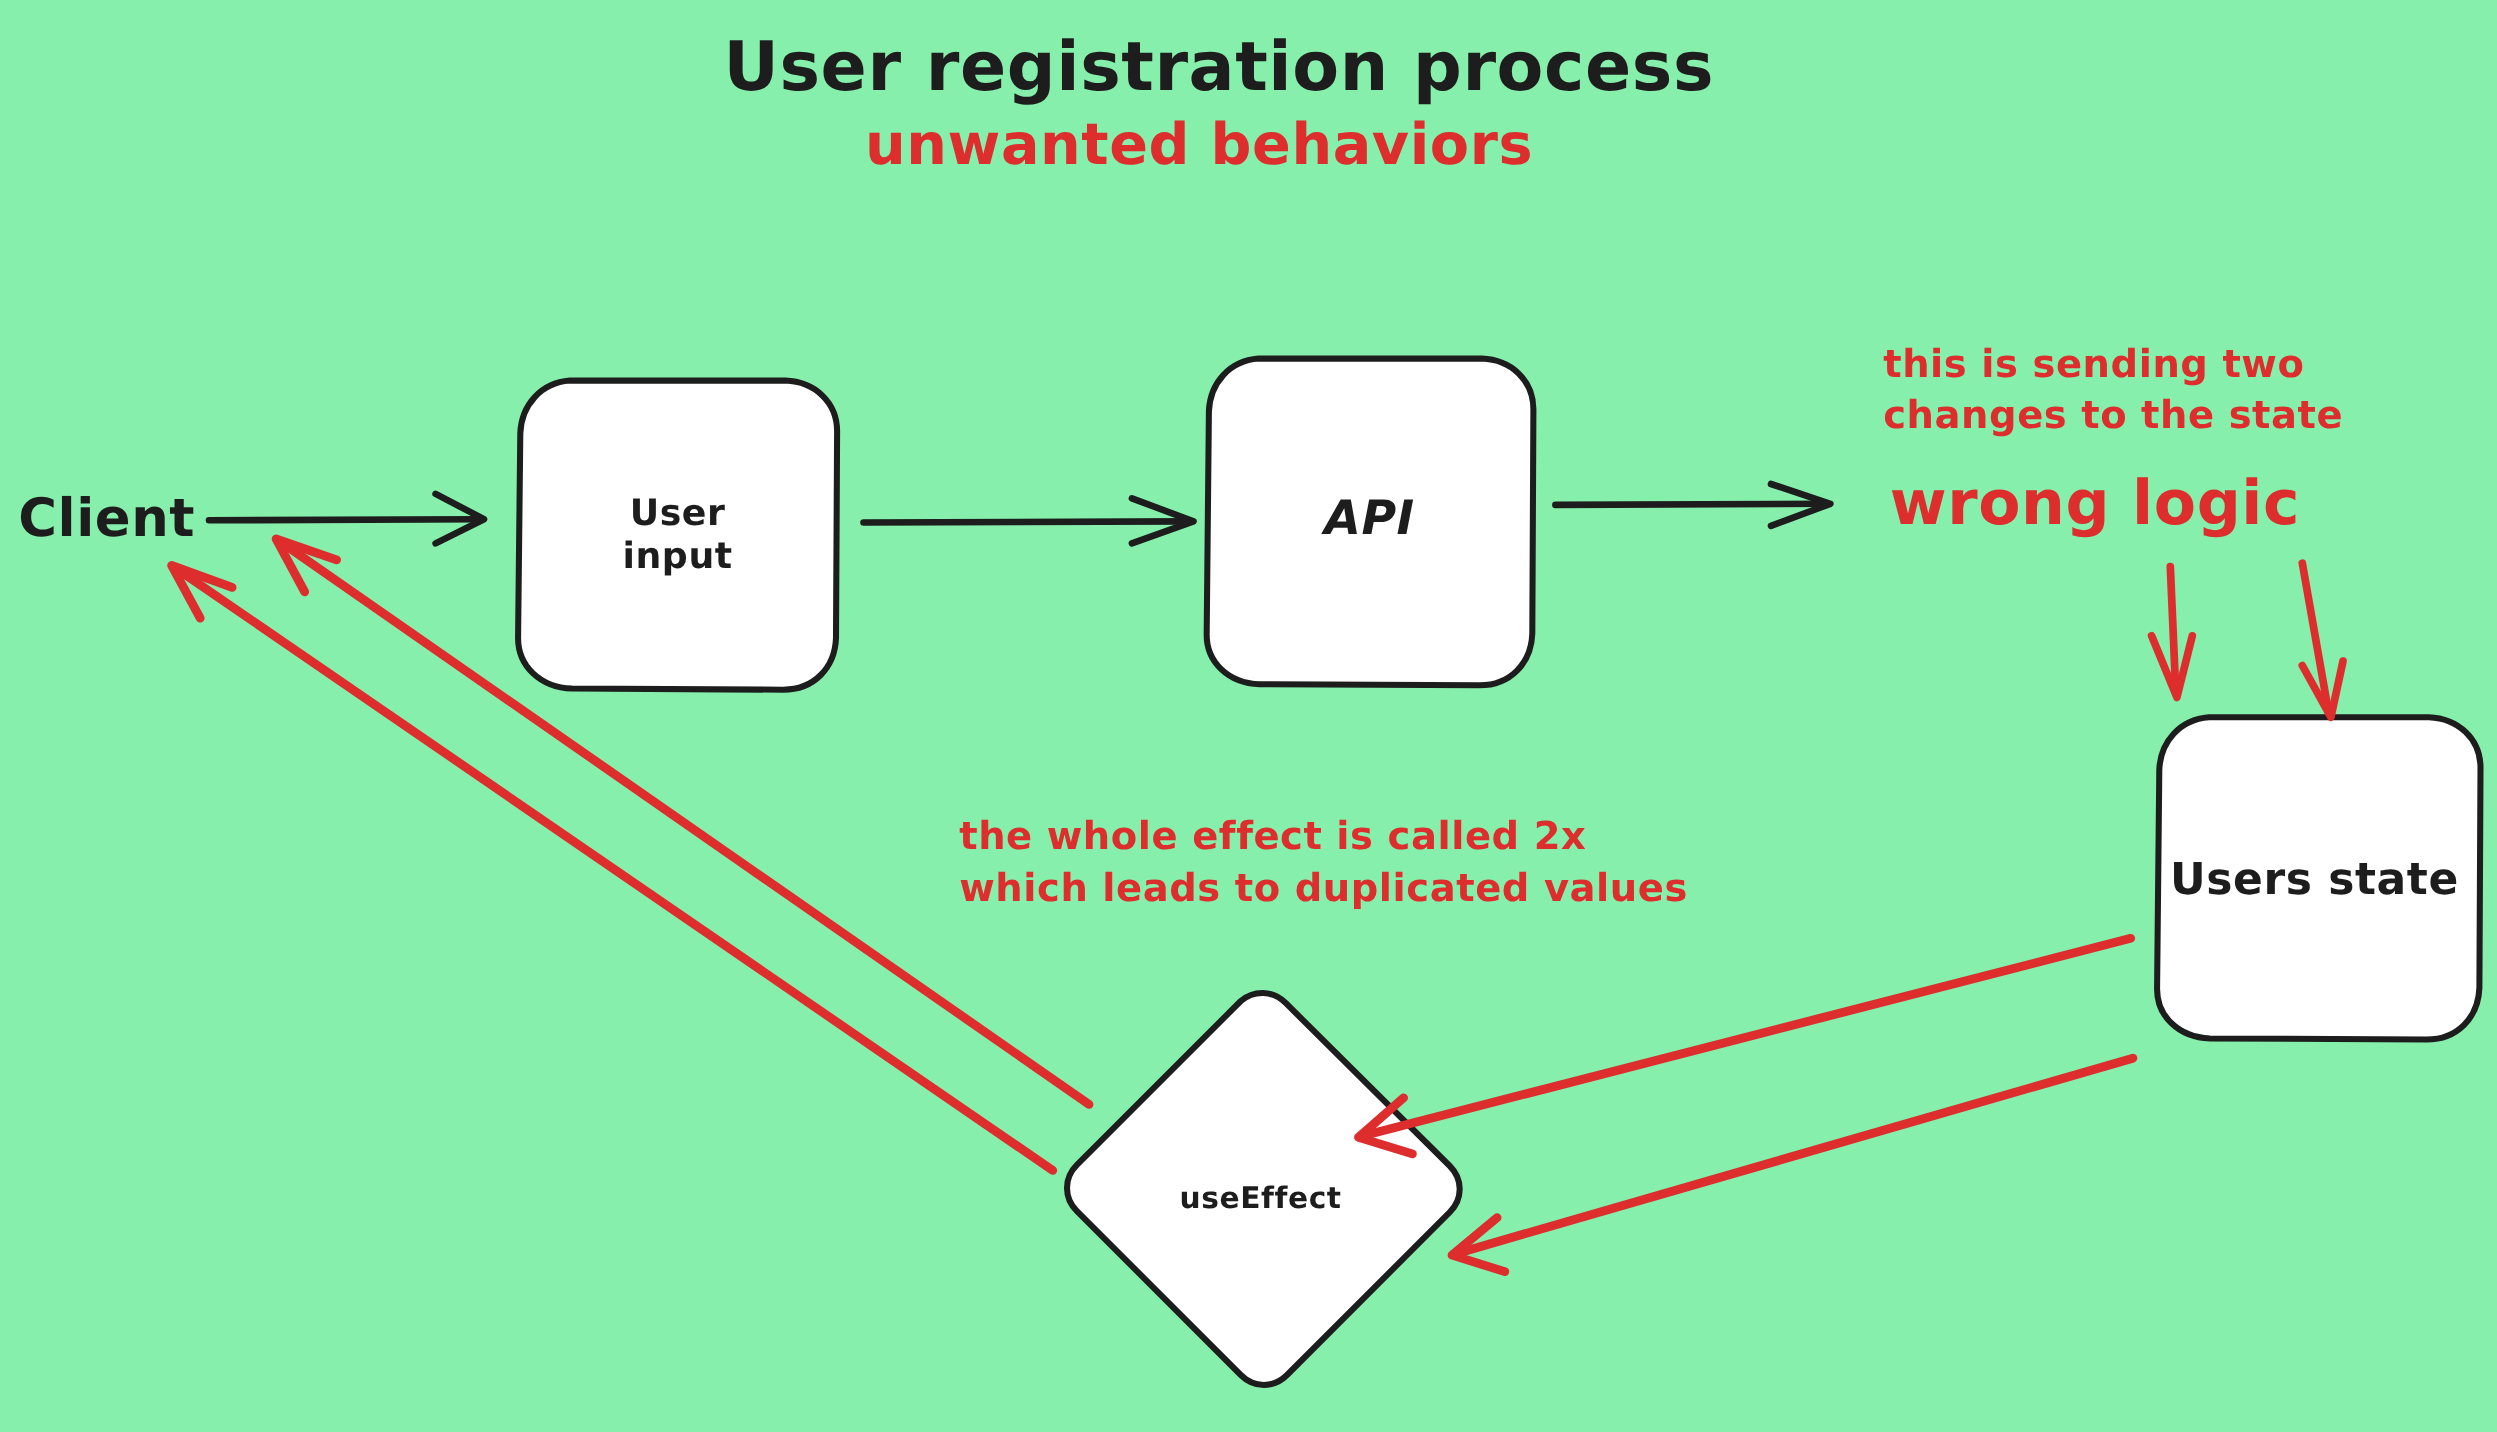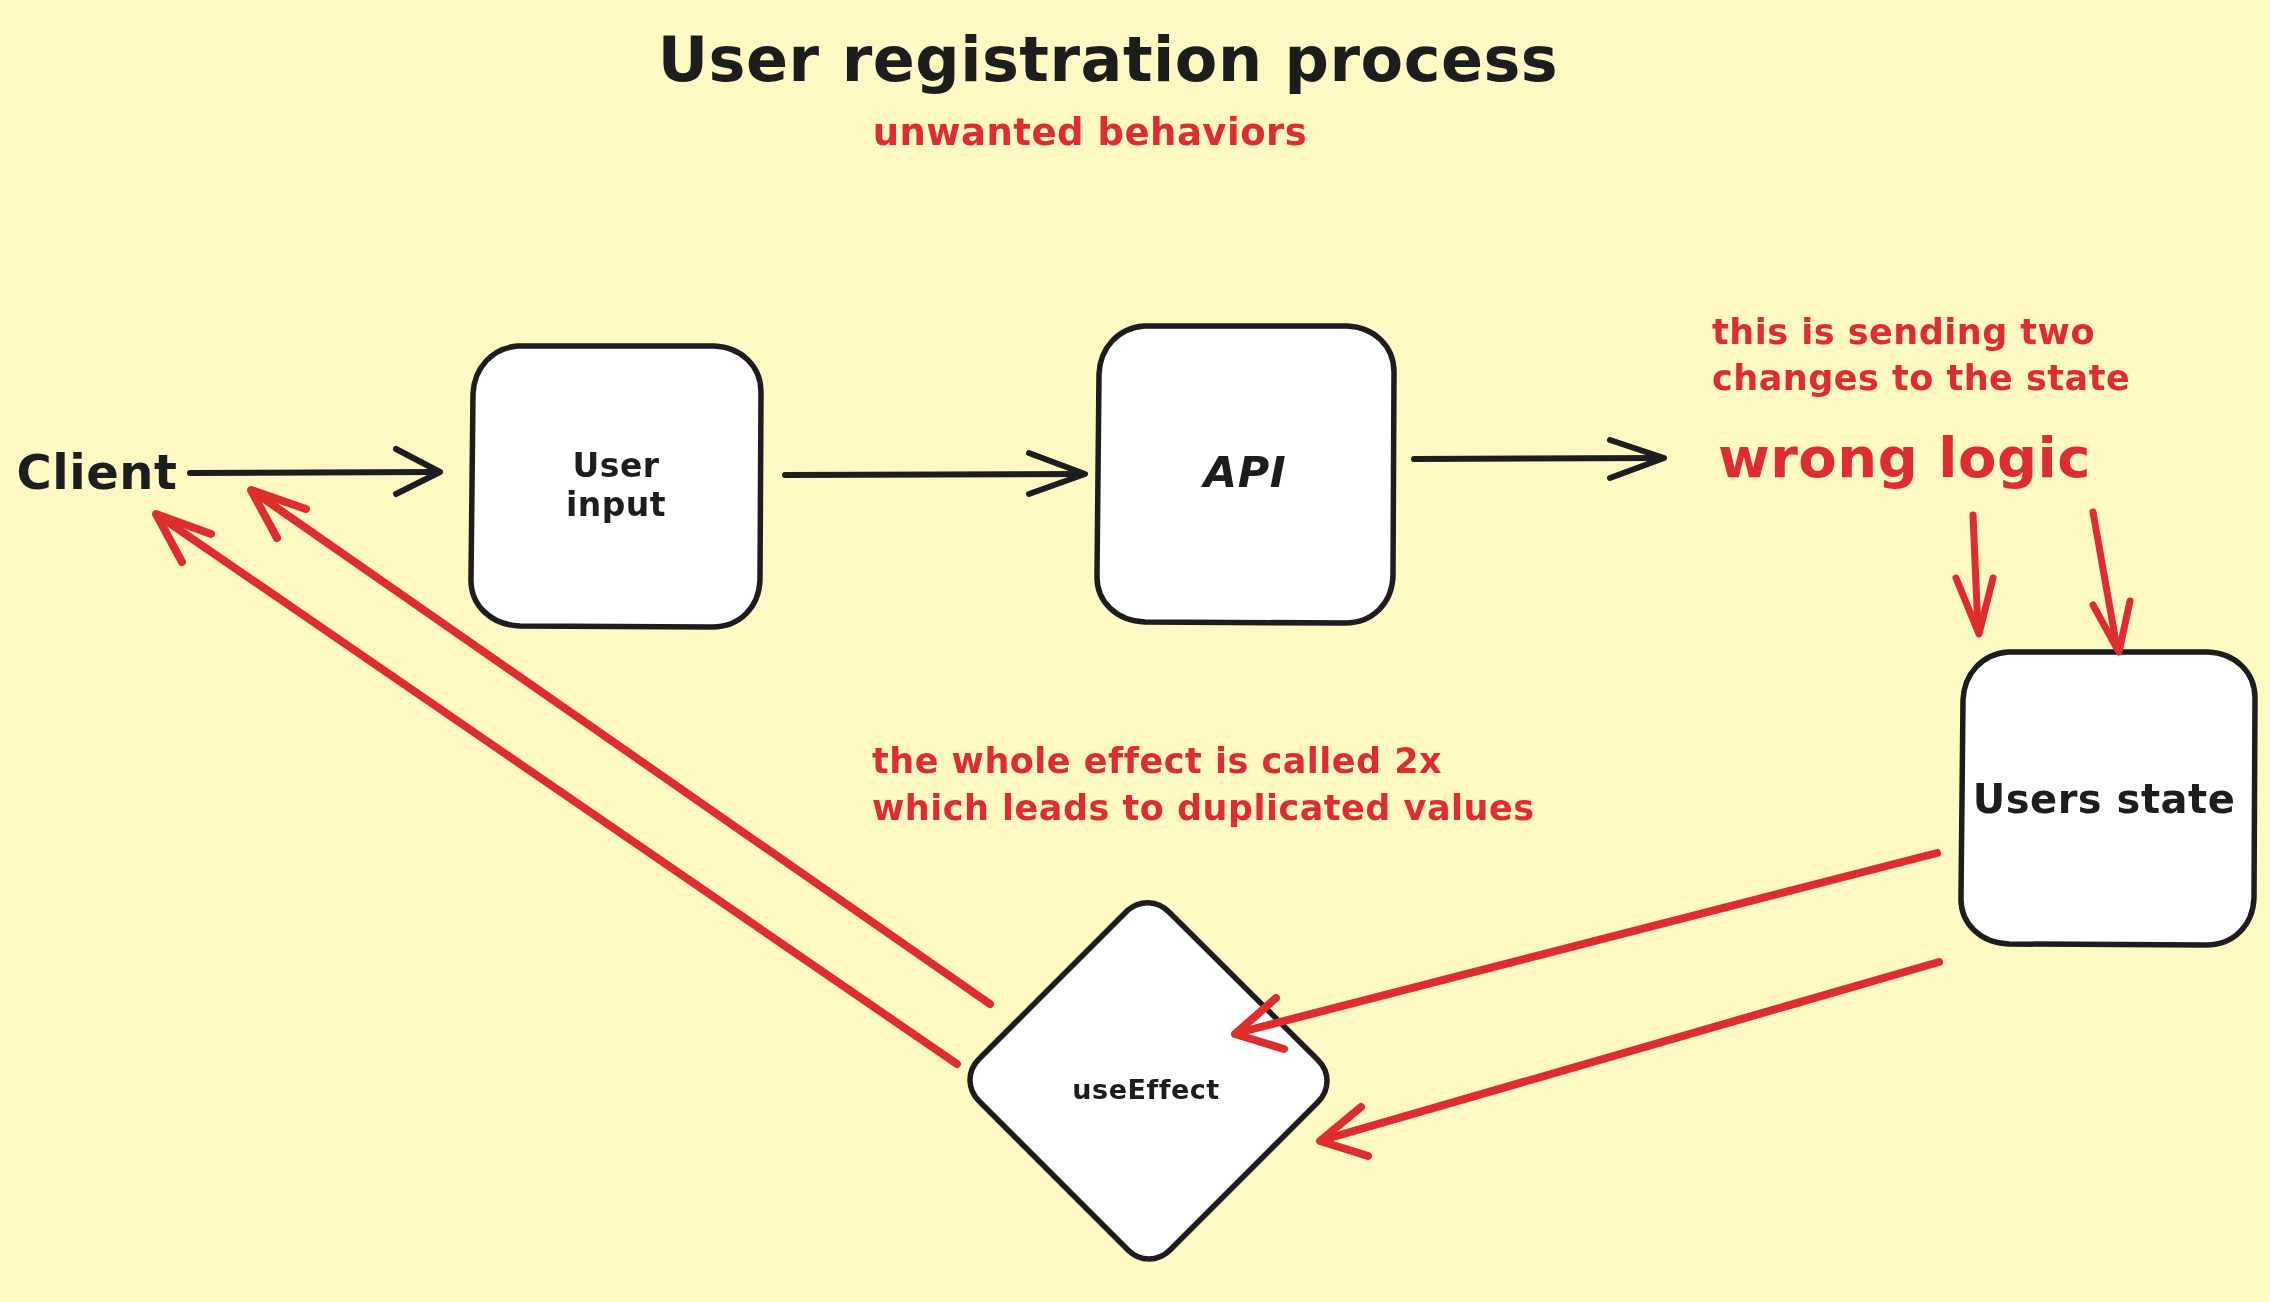--- a/index.html
+++ b/index.html
@@ -11,21 +11,21 @@
   body {
     font-family: "DejaVu Sans", sans-serif;
     width: 2270px;
     height: 1302px;
     overflow: hidden;
   }
   #canvas {
     position: relative;
     width: 2270px;
     height: 1302px;
-    background: #fef9c3;
+    background: #86efac;
   }
   #vector-layer {
     position: absolute;
     left: 0;
     top: 0;
     width: 2270px;
     height: 1302px;
   }
   .lbl {
     position: absolute;
@@ -51,21 +51,21 @@
   #title-main {
     left: 1108px;
     top: 60px;
     font-size: 62px;
     font-weight: 700;
     color: #1d1d1d;
   }
   #title-sub {
     left: 1090px;
     top: 133px;
-    font-size: 37px;
+    font-size: 52px;
     font-weight: 700;
     color: #dd2d2d;
   }
 
   
   #label-client {
     left: 97px;
     top: 472px;
     font-size: 48px;
     font-weight: 600;

